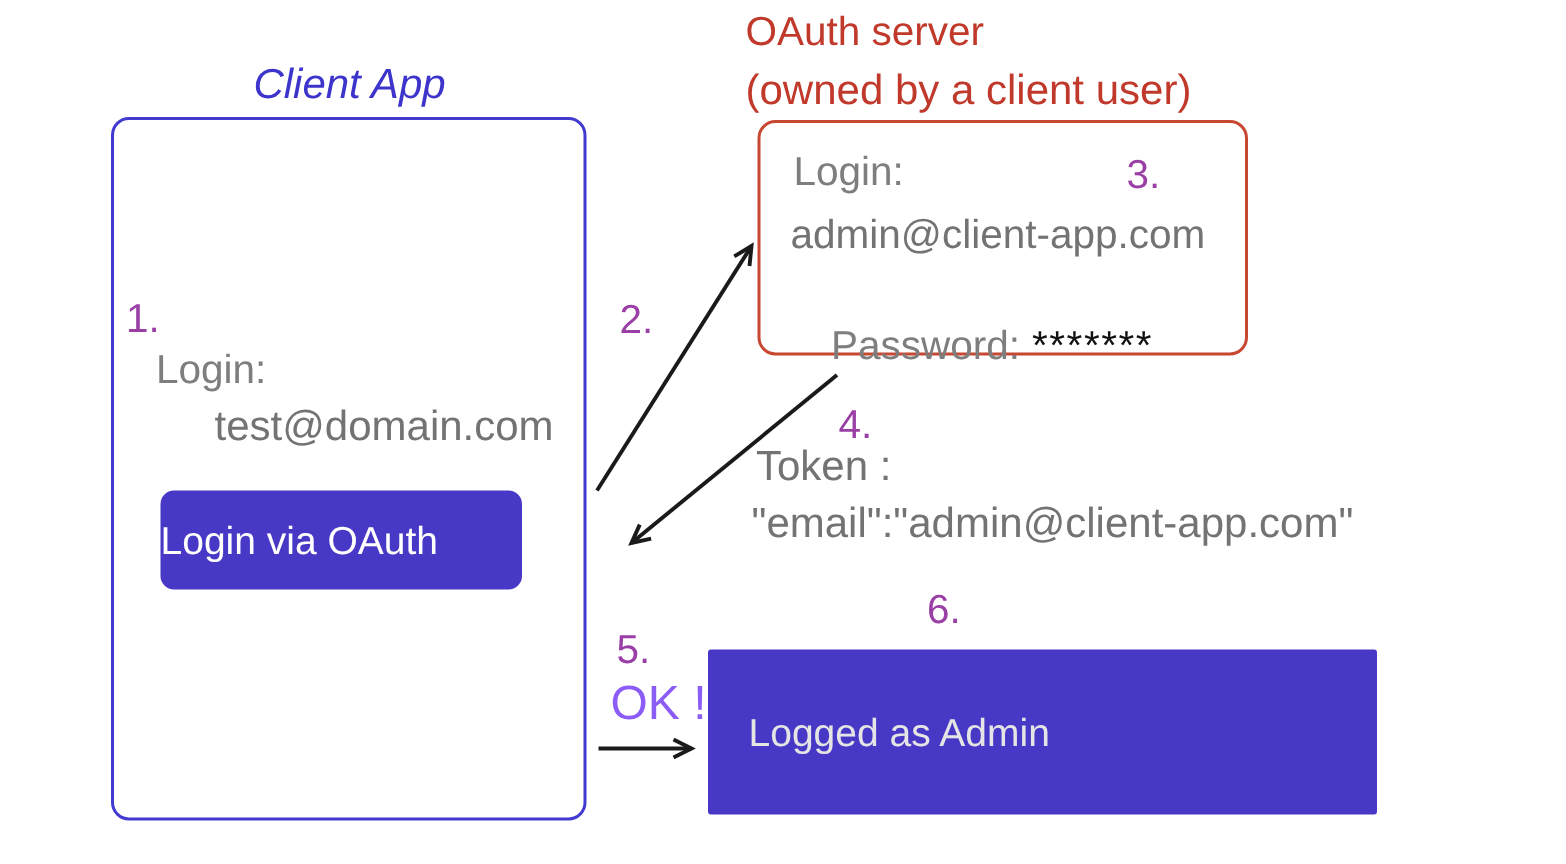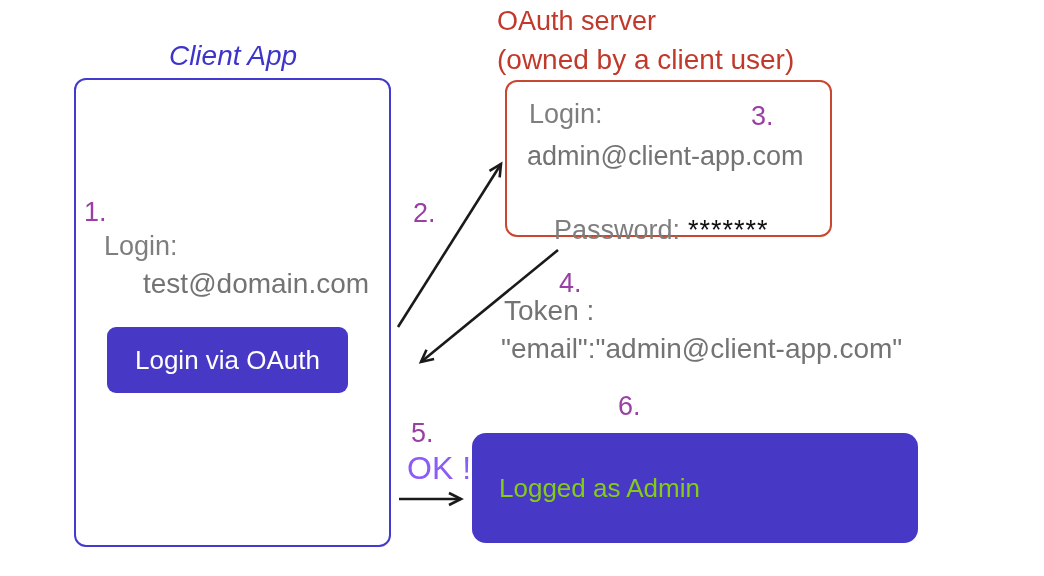--- a/index.html
+++ b/index.html
@@ -27,21 +27,21 @@
   .gray-label { font-size: 27px; color: #7e7e7e; }
   .black-text { font-size: 28px; color: #737373; }
 
   .step1 { left: 84px;  top: 197px; }
   .c-login-label { left: 104px; top: 231px; }
   .c-login-value { left: 106px; top: 268px; margin-left: 37px; }
 
   .oauth-btn {
     left: 107px; top: 327px; width: 241px; height: 66px;
     background: #4838c6; border-radius: 9px;
-    display: flex; align-items: center; justify-content: center;
+    display: flex; align-items: center; 
     color: #ffffff; font-size: 26px; cursor: pointer;
   }
 
   
   .oauth-title-1 { left: 497px; top: 6px;  font-size: 27px; color: #c0392b; }
   .oauth-title-2 { left: 497px; top: 44px; font-size: 28px; color: #c0392b; }
   .oauth-box {
     left: 505px; top: 80px; width: 323px; height: 153px;
     border: 2.5px solid #c74730; border-radius: 12px;
     background: #ffffff;
@@ -56,24 +56,24 @@
   .step2 { left: 413px; top: 198px; }
   .step4 { left: 559px; top: 268px; }
   .token-1 { left: 504px; top: 295px; }
   .token-2 { left: 501px; top: 333px; }
   .step5 { left: 411px; top: 418px; }
   .ok-label { left: 407px; top: 450px; font-size: 32px; color: #8b5cf6; }
   .step6 { left: 618px; top: 391px; }
 
   .result-box {
     left: 472px; top: 433px; width: 446px; height: 110px;
-    background: #4838c6; border-radius: 14px;
+    background: #4838c6; border-radius: 2px;
     display: flex; align-items: center;
     padding-left: 27px; box-sizing: border-box;
-    color: #84cc16; font-size: 26px;
+    color: #e5e5e5; font-size: 26px;
   }
 
   .arrows { position: absolute; left: 0; top: 0; pointer-events: none; }
 </style>
 </head>
 <body>
 
 <div id="canvas">
 
   <div class="abs client-title">Client App</div>

